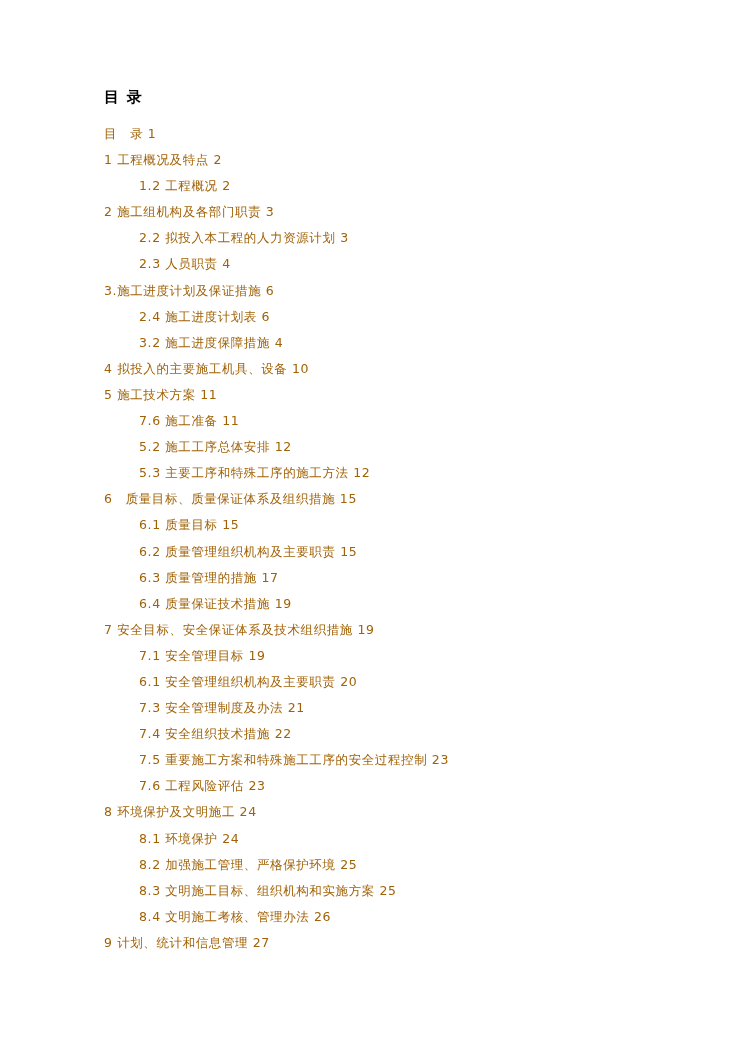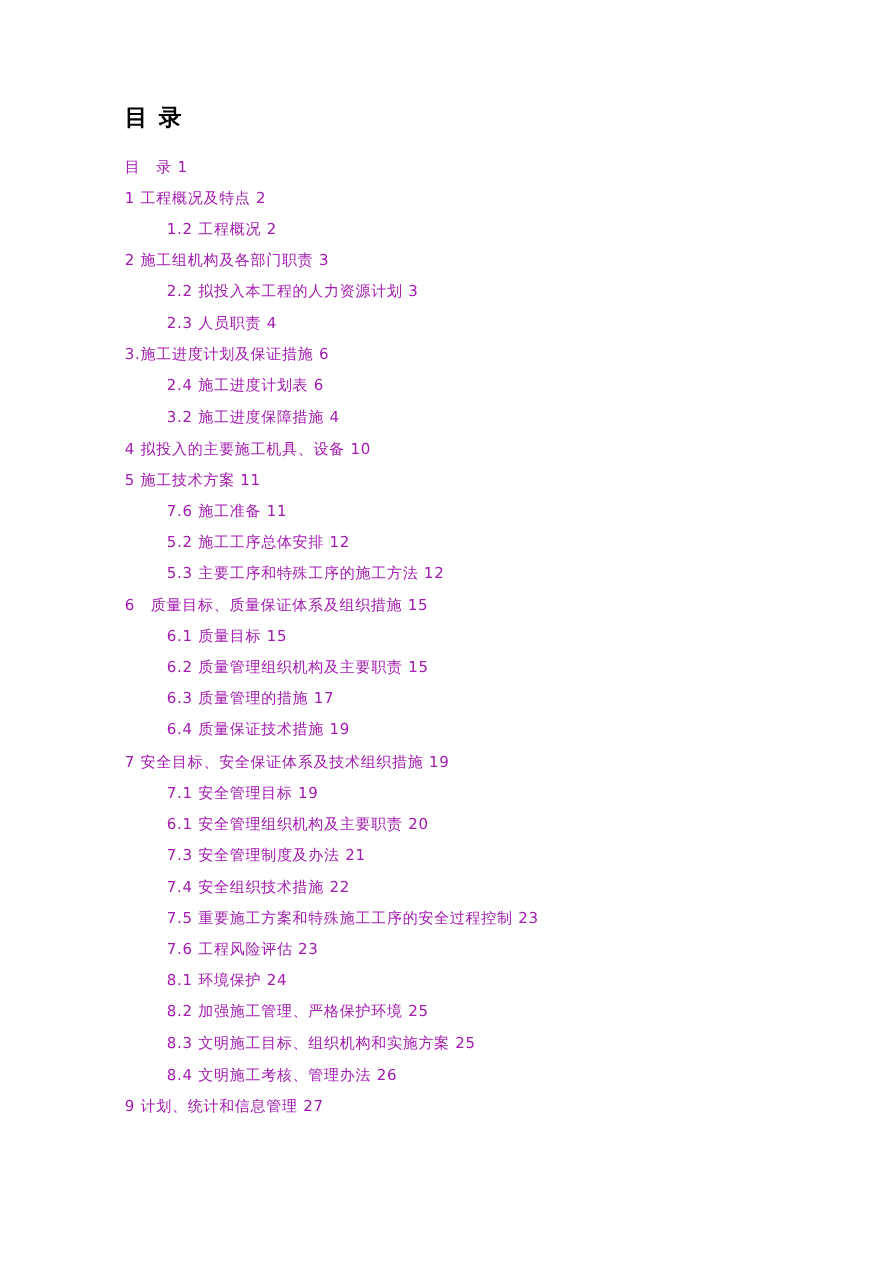--- a/index.html
+++ b/index.html
@@ -16,40 +16,40 @@
   }
   .page {
     position: relative;
     width: 744px;
     height: 1052px;
     box-sizing: border-box;
     padding: 88px 96px 60px 104px;
     background: #ffffff;
   }
   .doc-title {
-    font-family: Liberation Sans, sans-serif;
+    font-family: Liberation Serif, serif;
     font-weight: bold;
-    font-size: 19px;
+    font-size: 15px;
     letter-spacing: 2px;
     margin: 0 0 22px 0;
     line-height: 1.2;
   }
   .toc {
     margin: 0;
     padding: 0;
     list-style: none;
   }
   .toc-entry {
     font-family: "DejaVu Sans", "Liberation Sans", sans-serif;
     font-size: 12.5px;
     line-height: 1.0;
     letter-spacing: 0.6px;
     margin: 0 0 13.6px 0;
     white-space: pre;
-    color: #a21caf;
+    color: #a16207;
   }
   .lvl-0 { padding-left: 0px; }
   .lvl-1 { padding-left: 35px; }
 </style>
 </head>
 <body>
 
 <div class="page">
   <h1 class="doc-title">目 录</h1>
   <ul class="toc">
@@ -72,19 +72,20 @@
       <li class="toc-entry lvl-1"><span>6.2 质量管理组织机构及主要职责 15</span></li>
       <li class="toc-entry lvl-1"><span>6.3 质量管理的措施 17</span></li>
       <li class="toc-entry lvl-1"><span>6.4 质量保证技术措施 19</span></li>
       <li class="toc-entry lvl-0"><span>7 安全目标、安全保证体系及技术组织措施 19</span></li>
       <li class="toc-entry lvl-1"><span>7.1 安全管理目标 19</span></li>
       <li class="toc-entry lvl-1"><span>6.1 安全管理组织机构及主要职责 20</span></li>
       <li class="toc-entry lvl-1"><span>7.3 安全管理制度及办法 21</span></li>
       <li class="toc-entry lvl-1"><span>7.4 安全组织技术措施 22</span></li>
       <li class="toc-entry lvl-1"><span>7.5 重要施工方案和特殊施工工序的安全过程控制 23</span></li>
       <li class="toc-entry lvl-1"><span>7.6 工程风险评估 23</span></li>
+      <li class="toc-entry lvl-0"><span>8 环境保护及文明施工 24</span></li>
       <li class="toc-entry lvl-1"><span>8.1 环境保护 24</span></li>
       <li class="toc-entry lvl-1"><span>8.2 加强施工管理、严格保护环境 25</span></li>
       <li class="toc-entry lvl-1"><span>8.3 文明施工目标、组织机构和实施方案 25</span></li>
       <li class="toc-entry lvl-1"><span>8.4 文明施工考核、管理办法 26</span></li>
       <li class="toc-entry lvl-0"><span>9 计划、统计和信息管理 27</span></li>
     </ul>
 </div>
 
 </body></html>

